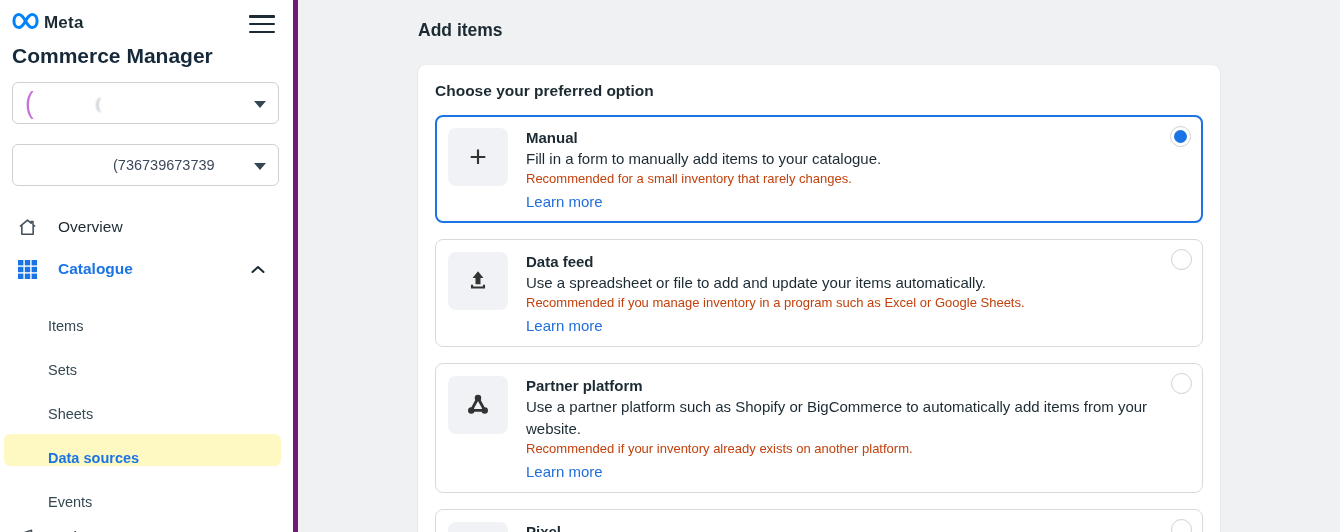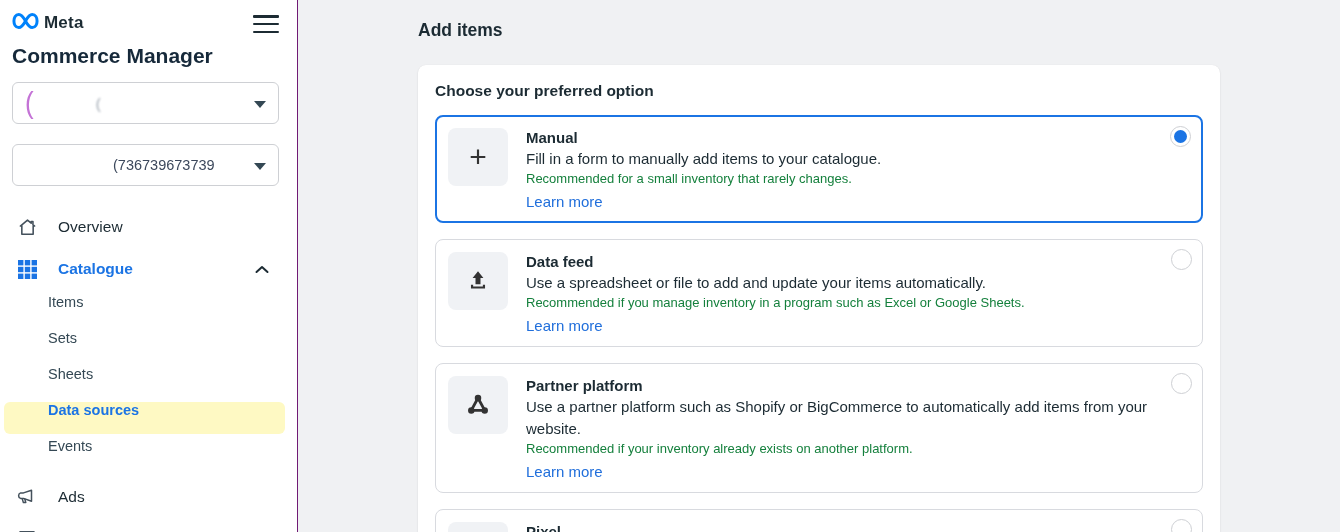--- a/index.html
+++ b/index.html
@@ -8,21 +8,21 @@
     font-family:"Liberation Sans", sans-serif;
     background:#f0f1f3;
     color:#1c2b33;
     display:flex;
   }
 
   
   .sidebar {
     width:298px; min-width:298px; height:532px;
     background:#ffffff;
-    border-right:1px solid #701a75;
+    border-right:5px solid #701a75;
     padding:12px 10px 16px 12px;
     position:relative;
   }
   .side-top { display:flex; align-items:center; justify-content:space-between; padding-right:8px; }
   .brand { display:flex; align-items:center; gap:5px; }
   .brand-word { font-size:17px; font-weight:700; letter-spacing:.2px; color:#1c2b33; }
   .burger { width:26px; height:18px; display:flex; flex-direction:column; justify-content:space-between; cursor:pointer; margin-top:2px; }
   .burger span { display:block; height:2.5px; background:#1c2b33; border-radius:1px; }
   .app-title { font-size:21px; font-weight:700; color:#16293a; margin:10px 0 14px 0; }
 
@@ -54,25 +54,25 @@
     font-size:15.5px; color:#1c2b33;
     cursor:pointer;
   }
   .nav-item .nicon { width:22px; height:22px; display:flex; align-items:center; justify-content:center; }
   .nav-item.active { color:#1b74e4; font-weight:700; }
   .nav-item .spacer { flex:1; }
   .chev { margin-right:18px; }
 
   .subnav { margin:2px 0 6px 0; }
   .sub-item {
-    display:flex; align-items:flex-start;
+    display:flex; align-items:flex-end;
     height:32px; padding-left:44px;
     font-size:14.5px; color:#344854;
     border-radius:6px; cursor:pointer;
-    margin:4px 2px 0 -8px; padding-right:8px;
+    margin:12px 2px 0 -8px; padding-right:8px;
   }
   .sub-item.active {
     background:#fef9c3; color:#1b74e4; font-weight:700;
   }
 
   
   .main { flex:1; height:532px; overflow:hidden; }
   .content-col { width:802px; margin:0 auto; padding-top:20px; }
   .page-title { font-size:17.5px; font-weight:700; color:#1c2b33; }
 
@@ -101,21 +101,21 @@
     width:60px; height:58px; min-width:60px;
     background:#f0f2f5; border-radius:8px;
     display:flex; align-items:center; justify-content:center;
     margin-right:18px; margin-top:1px;
     color:#2d3436;
   }
   .plus-glyph { font-size:30px; font-weight:400; line-height:1; color:#333; }
   .opt-text { padding-top:1px; }
   .opt-title { font-size:15px; font-weight:700; color:#1c2b33; line-height:20px; }
   .opt-desc  { font-size:15px; color:#1c2b33; line-height:22px; }
-  .opt-rec   { font-size:13px; color:#15803d; line-height:18px; }
+  .opt-rec   { font-size:13px; color:#c2410c; line-height:18px; }
   .opt-link  { font-size:15px; color:#216fdb; line-height:21px; margin-top:3px; display:inline-block; cursor:pointer; }
 
   .radio {
     position:absolute; top:9px; right:10px;
     width:21px; height:21px; border-radius:50%;
     border:1.5px solid #ced0d4; background:#fff;
     display:flex; align-items:center; justify-content:center;
   }
   .radio .dot { width:13px; height:13px; border-radius:50%; background:#1b74e4; display:none; }
   .option.selected .radio .dot { display:block; }

